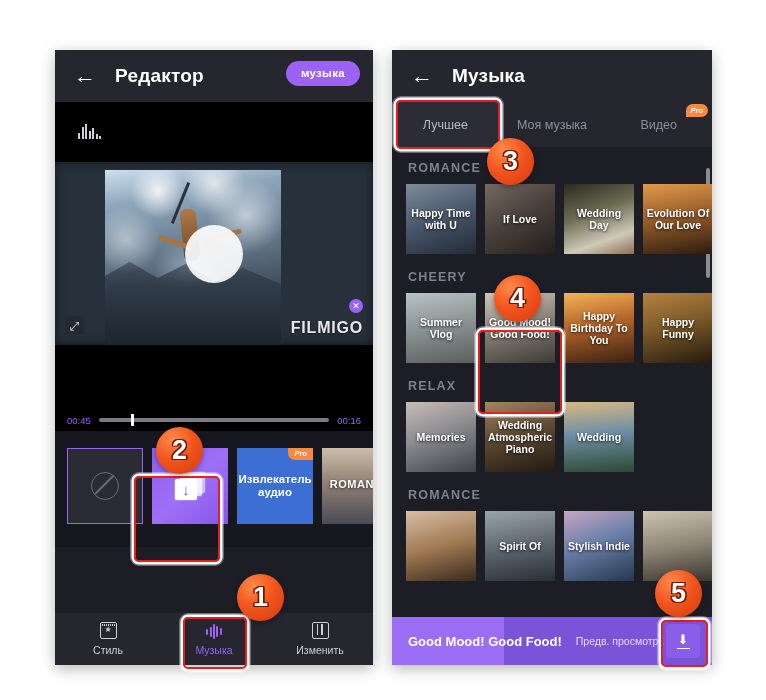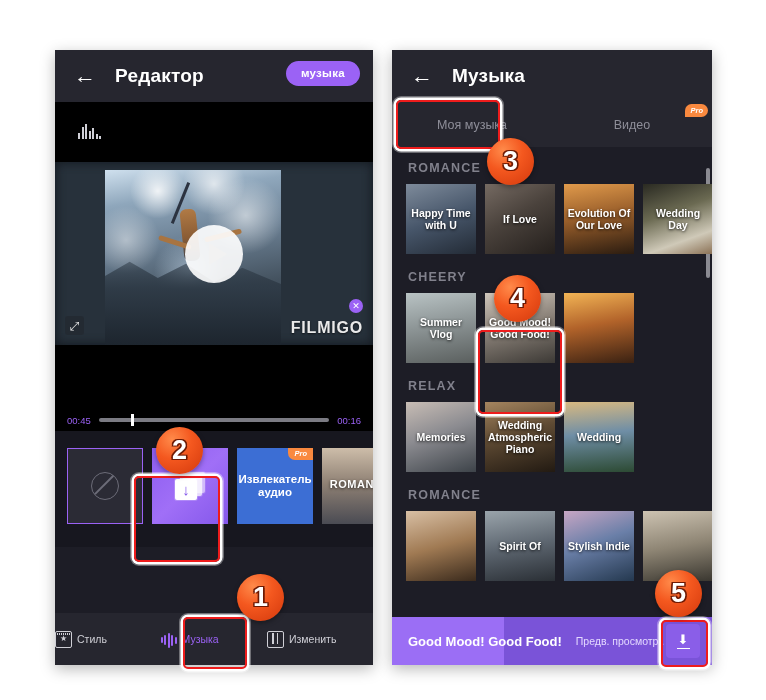--- a/index.html
+++ b/index.html
@@ -181,21 +181,21 @@
     font-size:7.5px;font-style:italic;font-weight:bold;
     padding:1.5px 6px 2px;border-bottom-left-radius:7px;
   }
 
   
   .bottomnav{
     position:absolute;left:0;bottom:0;width:100%;height:52px;
     background:#26262f;display:flex;align-items:center;
   }
   .navitem{
-    flex:1;display:flex;flex-direction:row;align-items:center;gap:5px;
+    flex:1;display:flex;flex-direction:column;align-items:center;gap:5px;
     color:#cfcfd6;font-size:10.5px;
   }
   .navitem.active{color:#9b62f5;}
   .nav-ico{height:17px;display:flex;align-items:flex-end;justify-content:center;}
   .ico-style{width:15px;height:15px;border:1.4px solid #cfcfd6;border-radius:2px;position:relative;}
   .ico-style:before{content:"";position:absolute;left:1px;right:1px;top:1px;height:2px;
     background:repeating-linear-gradient(90deg,#cfcfd6 0 1px,transparent 1px 2px);}
   .ico-style:after{content:"★";position:absolute;left:0;right:0;top:2px;text-align:center;font-size:8px;color:#cfcfd6;}
   .ico-music{display:flex;align-items:center;gap:1.4px;height:15px;}
   .ico-music i{display:block;width:2px;background:#9b62f5;border-radius:1px;}
@@ -418,20 +418,23 @@
   </div>
 
   <div class="phone" id="phone-right">
 
     <div class="appbar">
       <div class="back-arrow">←</div>
       <div class="appbar-title">Музыка</div>
     </div>
 
     <div class="tabs">
+      <div class="tab active">
+        <span>Лучшее</span>
+      </div>
       <div class="tab">
         <span>Моя музыка</span>
       </div>
       <div class="tab">
         <span>Видео</span>
         <div class="tab-pro">Pro</div>
       </div>
     </div>
 
     <div class="catalog">
@@ -441,43 +444,48 @@
         <div class="cat-row">
           <div class="card">
             <div class="bg bg-happytime"></div>
             <span>Happy Time with U</span>
           </div>
           <div class="card">
             <div class="bg bg-iflove"></div>
             <span>If Love</span>
           </div>
           <div class="card">
+            <div class="bg bg-wedding"></div>
+            <span>Wedding Day</span>
+          </div>
+          <div class="card">
             <div class="bg bg-evolution"></div>
             <span>Evolution Of Our Love</span>
-          </div>
-          <div class="card">
-            <div class="bg bg-wedding"></div>
-            <span>Wedding Day</span>
           </div>
         </div>
       </div>
 
       <div class="cat-section">
         <div class="cat-title">CHEERY</div>
         <div class="cat-row">
           <div class="card">
             <div class="bg bg-summer"></div>
             <span>Summer Vlog</span>
           </div>
           <div class="card sel">
             <div class="bg bg-goodmood"></div>
             <span>Good Mood! Good Food!</span>
           </div>
           <div class="card">
             <div class="bg bg-birthday"></div>
+            <span>Happy Birthday To You</span>
+          </div>
+          <div class="card">
+            <div class="bg bg-happyfunny"></div>
+            <span>Happy Funny</span>
           </div>
         </div>
       </div>
 
       <div class="cat-section">
         <div class="cat-title">RELAX</div>
         <div class="cat-row">
           <div class="card">
             <div class="bg bg-memories"></div>
             <span>Memories</span>

